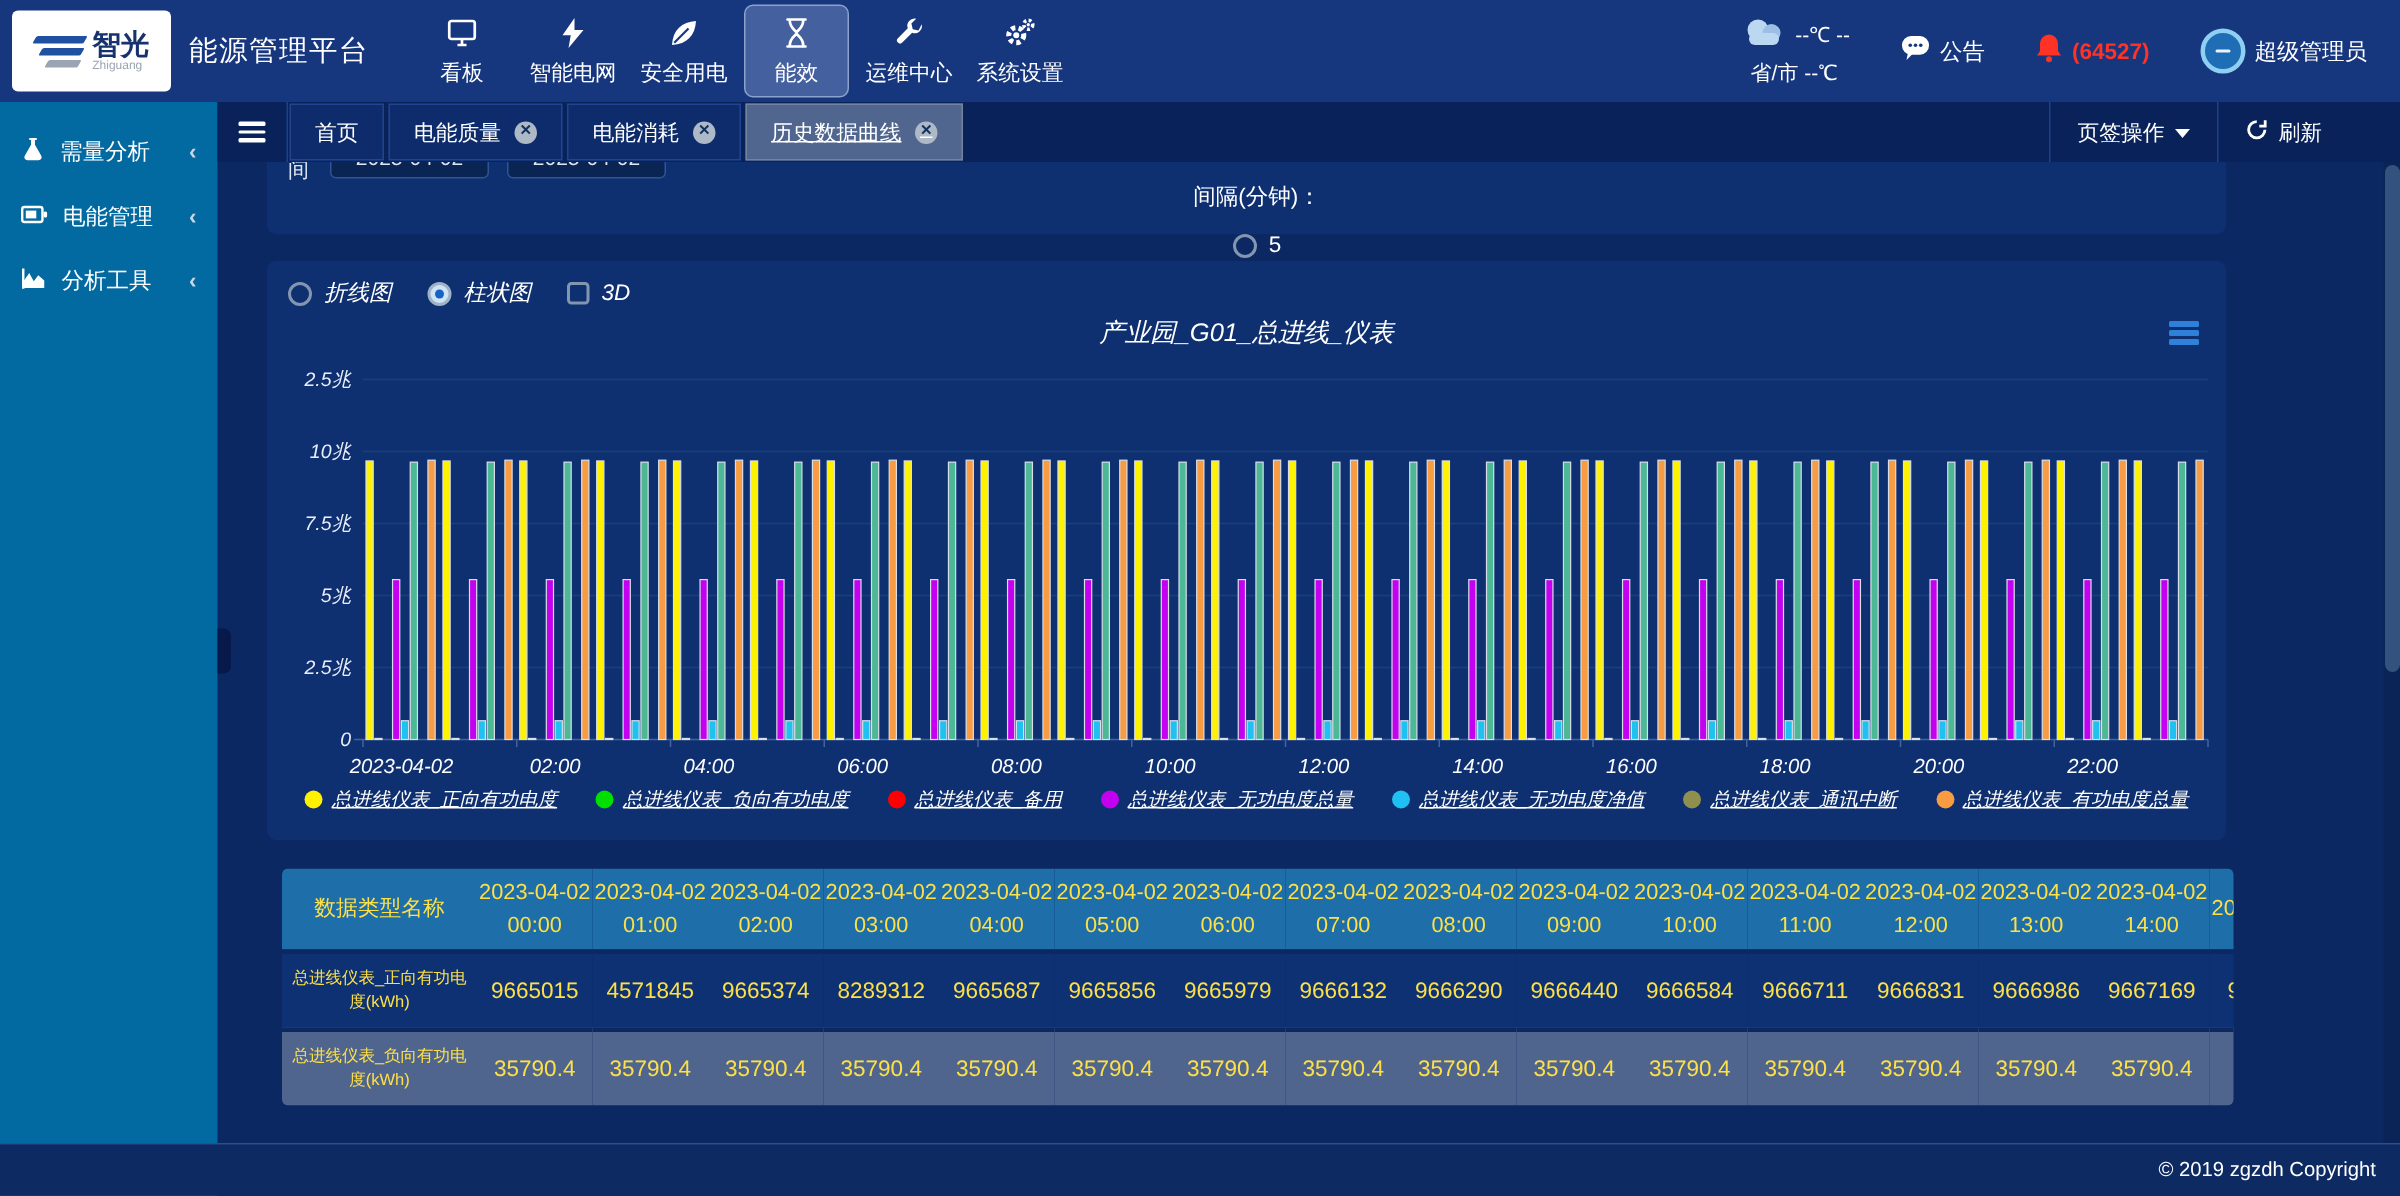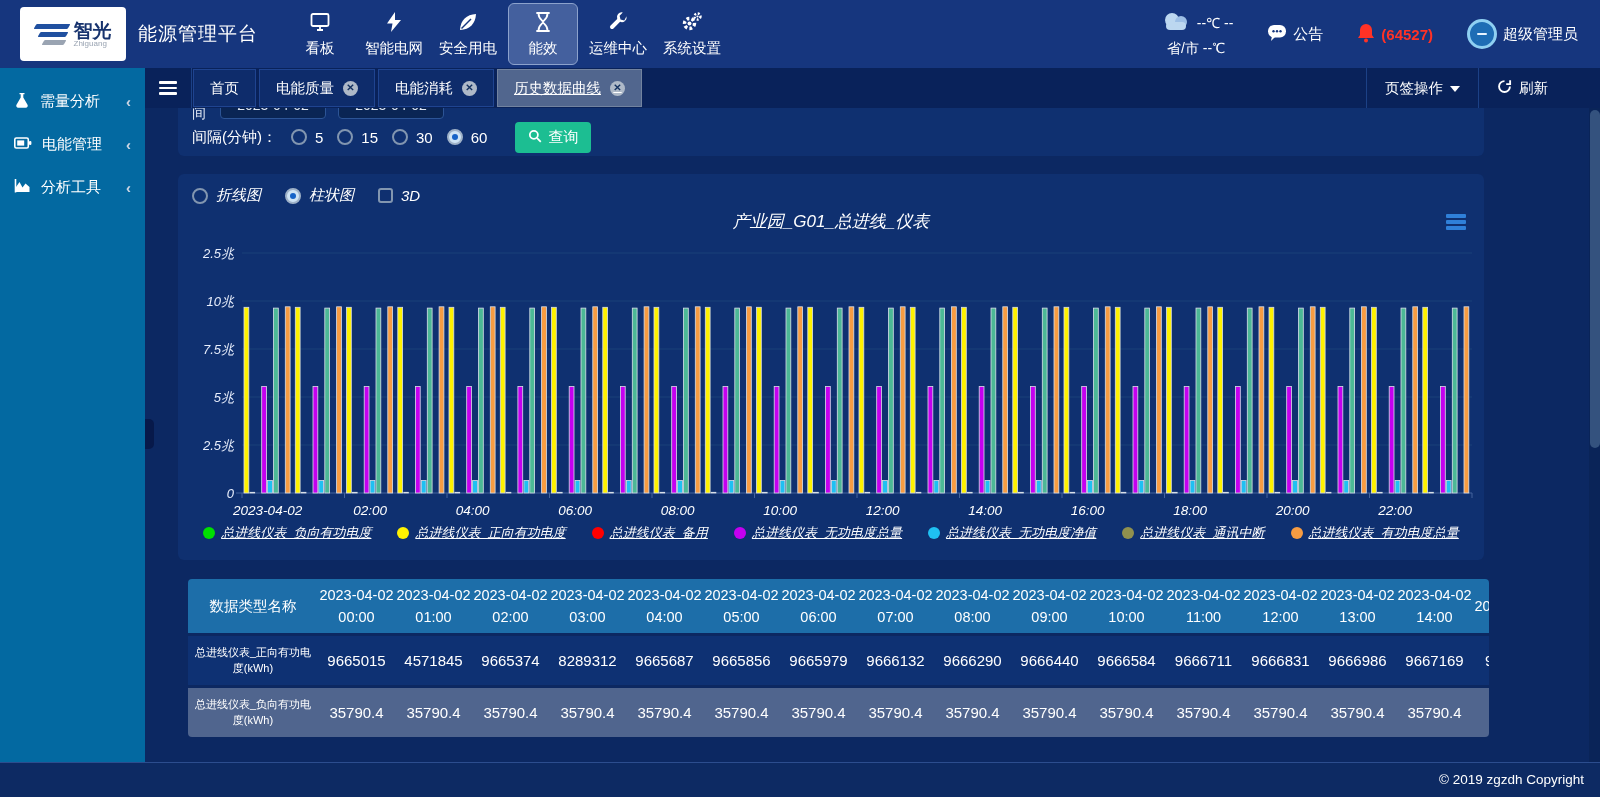--- a/index.html
+++ b/index.html
@@ -1,19 +1,19 @@
 <!DOCTYPE html>
 <html><head>
 <meta charset="utf-8">
 <style>
   html,body{margin:0;padding:0;width:1600px;height:797px;overflow:hidden;
     background:#0c2862;font-family:"Liberation Sans",sans-serif;color:#fff;}
   
   .header{position:absolute;left:0;top:0;width:1600px;height:68px;background:#16367e;display:flex;align-items:center;}
-  .logo-box{width:106px;height:54px;background:#fff;border-radius:4px;margin-left:20px;display:flex;align-items:center;justify-content:center;gap:5px;}
+  .logo-box{width:106px;height:54px;background:#fff;border-radius:4px;margin-left:8px;display:flex;align-items:center;justify-content:center;gap:5px;}
   .logo-stripes{display:flex;flex-direction:column;gap:3px;}
   .logo-stripes i{display:block;width:34px;height:5px;background:#2050a0;transform:skewX(-30deg);border-radius:1px;}
   .logo-stripes i:nth-child(2){width:28px;margin-left:4px;}
   .logo-stripes i:nth-child(3){width:22px;margin-left:8px;background:#9aa4b2;}
   .logo-txt{display:flex;flex-direction:column;line-height:1;}
   .logo-zh{font-size:19px;font-weight:bold;color:#17336e;}
   .logo-en{font-size:8px;color:#9aa4b2;}
   .app-title{font-size:19px;margin-left:12px;letter-spacing:1px;}
   .nav{display:flex;margin-left:28px;gap:6px;height:68px;align-items:center;}
   .nav-item{width:68px;height:60px;display:flex;flex-direction:column;align-items:center;justify-content:center;gap:5px;font-size:14.5px;border-radius:6px;cursor:pointer;}
@@ -41,40 +41,40 @@
   .tab-actions{margin-left:auto;display:flex;align-items:stretch;padding-right:34px;}
   .tab-action{display:flex;align-items:center;gap:7px;padding:0 18px;font-size:14.5px;border-left:1px solid #1c4186;cursor:pointer;}
   .caret{width:0;height:0;border-left:5px solid transparent;border-right:5px solid transparent;border-top:6px solid #fff;margin-top:2px;}
   
   .content{position:absolute;left:145px;top:108px;width:1455px;height:654px;overflow:hidden;}
   .panel{width:1306px;margin-left:33px;background:#0f3070;border-radius:6px;box-sizing:border-box;}
   .q-panel{margin-top:-18px;padding:0 0 4px 14px;}
   .q-row1{height:30px;display:flex;align-items:center;gap:12px;}
   .cutlabel{font-size:14px;color:#dfe7f3;width:16px;overflow:hidden;}
   .date-input{width:104px;height:26px;background:#0a2554;border:1px solid #2c5496;border-radius:4px;color:#dfe7f3;font-size:14px;display:flex;align-items:center;justify-content:center;}
-  .q-row2{height:30px;margin-top:2px;display:flex;align-items:center;gap:14px;font-size:15px;}
+  .q-row2{height:30px;margin-top:2px;display:flex;align-items:center;gap:14px;font-size:15px;flex-direction:column;}
   .radio{width:16px;height:16px;border-radius:50%;border:2px solid #8296b0;box-sizing:border-box;display:inline-block;position:relative;flex:none;}
   .radio.checked{background:#cfe4f5;border-color:#9fb2c8;}
   .radio.checked::after{content:"";position:absolute;left:3px;top:3px;width:6px;height:6px;border-radius:50%;background:#1663c7;}
   .opt{display:flex;align-items:center;gap:8px;cursor:pointer;}
   .checkbox{width:15px;height:15px;border:2px solid #8296b0;border-radius:3px;box-sizing:border-box;display:inline-block;flex:none;}
   .search-btn{display:inline-flex;align-items:center;gap:6px;background:#1cbe92;padding:6px 13px;border-radius:4px;font-size:15px;margin-left:14px;cursor:pointer;}
   
   .c-panel{margin-top:18px;height:386px;padding:12px 16px 10px;position:relative;font-style:italic;}
   .c-opts{display:flex;align-items:center;gap:24px;font-size:15px;margin-left:-2px;}
   .c-title{text-align:center;font-size:17px;height:26px;line-height:26px;margin-top:4px;}
   .toolbox{position:absolute;right:18px;top:40px;width:20px;display:flex;flex-direction:column;gap:2px;cursor:pointer;}
   .toolbox i{display:block;height:4px;background:#2f80d9;border-radius:1px;}
   .legend{display:flex;justify-content:center;gap:26px;margin-top:2px;font-size:13px;}
   .leg-item{display:flex;align-items:center;gap:6px;cursor:pointer;}
   .leg-item .dot{width:12px;height:12px;border-radius:50%;flex:none;}
   .leg-label{text-decoration:underline;}
   
   .table-wrap{width:1301px;margin:19px 0 0 43px;overflow:hidden;border-radius:4px;}
-  .dtable{table-layout:fixed;border-collapse:separate;border-spacing:0;width:1362px;text-align:center;color:#ffffff;}
+  .dtable{table-layout:fixed;border-collapse:separate;border-spacing:0;width:1362px;text-align:center;color:#fde047;}
   .dtable th{background:#1d6ea9;height:52px;font-weight:normal;font-size:14.5px;line-height:1.55;}
   .dtable td{height:47px;font-size:15px;border-top:3px solid #0c2861;}
   .dtable tr.r0 td{background:#0e3173;}
   .dtable tr.r1 td{background:#50658e;}
   .dtable .rowlabel{font-size:11px;line-height:1.4;padding:0 6px;word-break:break-all;margin-top:35px;}
   .dtable .pcell{text-align:left;padding-left:12px;}
   .scroll-outer-track{position:absolute;left:1589px;top:108px;width:11px;height:654px;background:#0a2458;}
   .scroll-outer-thumb{position:absolute;left:1590px;top:110px;width:10px;height:338px;background:#34527e;border-radius:5px;}
   .footer{position:absolute;left:0;top:762px;width:1600px;height:35px;background:#0d2a63;border-top:1px solid #2c4d8e;box-sizing:border-box;
     font-size:13.5px;line-height:33px;text-align:right;padding-right:16px;}
@@ -489,26 +489,26 @@
         <text x="578.125" y="278" text-anchor="middle" font-size="13.5" fill="#ffffff">10:00</text>
         <text x="680.625" y="278" text-anchor="middle" font-size="13.5" fill="#ffffff">12:00</text>
         <text x="783.125" y="278" text-anchor="middle" font-size="13.5" fill="#ffffff">14:00</text>
         <text x="885.625" y="278" text-anchor="middle" font-size="13.5" fill="#ffffff">16:00</text>
         <text x="988.125" y="278" text-anchor="middle" font-size="13.5" fill="#ffffff">18:00</text>
         <text x="1090.625" y="278" text-anchor="middle" font-size="13.5" fill="#ffffff">20:00</text>
         <text x="1193.125" y="278" text-anchor="middle" font-size="13.5" fill="#ffffff">22:00</text>
       </svg>
     <div class="legend" id="legend">
       <span class="leg-item">
+          <i class="dot" style="background: rgb(255, 242, 0);"></i>
+          <span class="leg-label">总进线仪表_正向有功电度</span>
+        </span>
+      <span class="leg-item">
           <i class="dot" style="background: rgb(0, 224, 0);"></i>
           <span class="leg-label">总进线仪表_负向有功电度</span>
-        </span>
-      <span class="leg-item">
-          <i class="dot" style="background: rgb(255, 242, 0);"></i>
-          <span class="leg-label">总进线仪表_正向有功电度</span>
         </span>
       <span class="leg-item">
           <i class="dot" style="background: rgb(255, 0, 0);"></i>
           <span class="leg-label">总进线仪表_备用</span>
         </span>
       <span class="leg-item">
           <i class="dot" style="background: rgb(196, 0, 240);"></i>
           <span class="leg-label">总进线仪表_无功电度总量</span>
         </span>
       <span class="leg-item">

